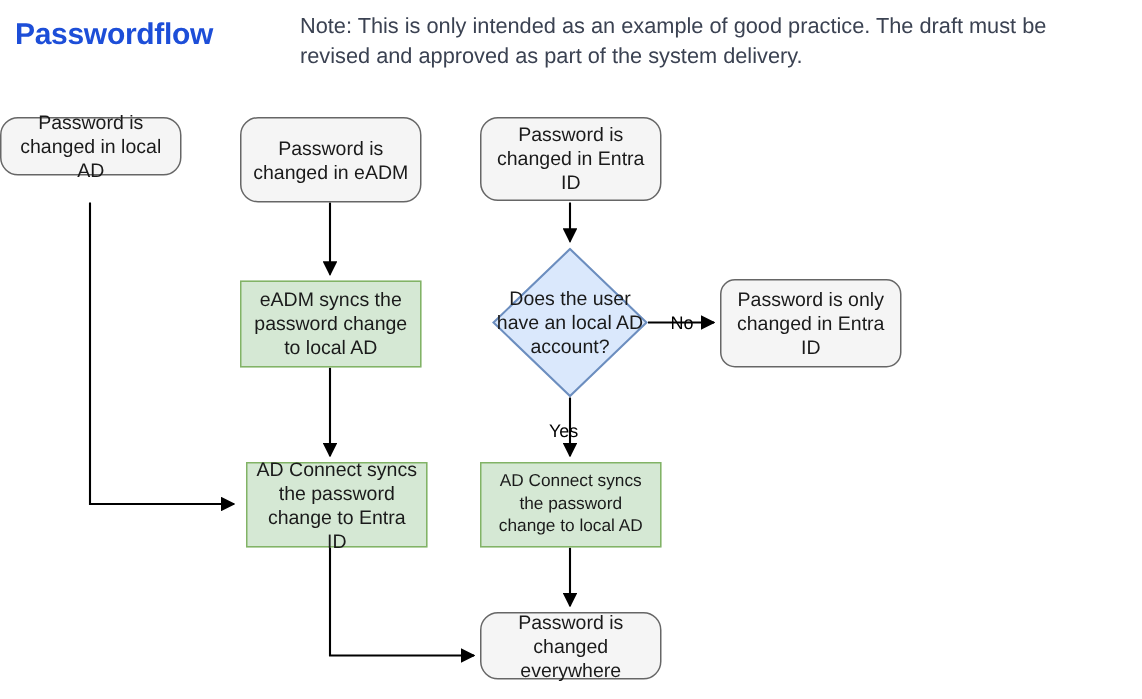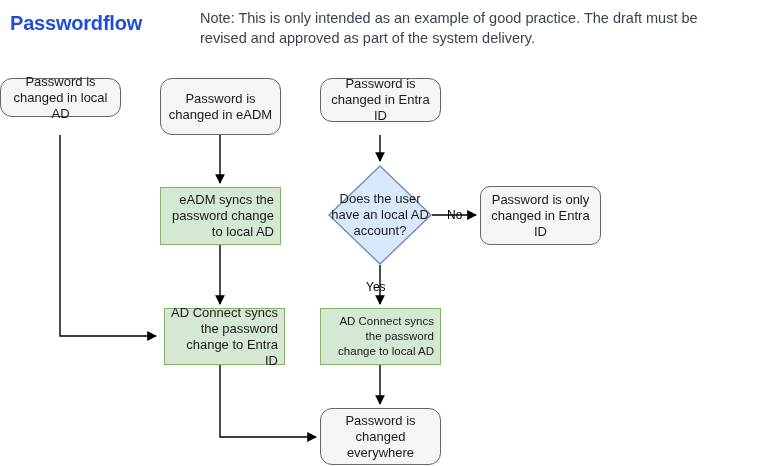--- a/index.html
+++ b/index.html
@@ -54,21 +54,20 @@
   }
   .node.proc-gray {
     background: #f5f5f5;
     border: 1px solid #666666;
     border-radius: 12px;
   }
   .node.proc-green {
     background: #d5e8d4;
     border: 1px solid #82b366;
     border-radius: 0;
-    text-align: right;
   }
   .node.small-text {
     font-size: 11.5px;
     line-height: 15px;
   }
   .diamond-wrap {
     position: absolute;
   }
   .diamond-label {
     position: absolute;
@@ -120,33 +119,33 @@
   <path d="M 220 365 L 220 437 L 316 437" fill="none" stroke="#000000" stroke-width="1.4" marker-end="url(#arrow)"></path>
 </svg>
 
 <div class="title">Passwordflow</div>
 <div class="note">Note: This is only intended as an example of good practice. The draft must be revised and approved as part of the system delivery.</div>
 
 <div class="node proc-gray" style="left:0px; top:78px; width:121px; height:39px;">Password is changed in local AD</div>
 
 <div class="node proc-gray" style="left:160px; top:78px; width:121px; height:57px;">Password is changed in eADM</div>
 
-<div class="node proc-gray" style="left:320px; top:78px; width:121px; height:44px;">Password is changed in Entra ID</div>
+<div class="node proc-gray" style="left:320px; top:78px; width:121px; height:56px;">Password is changed in Entra ID</div>
 
 <div class="node proc-green" style="left:160px; top:187px; width:121px; height:58px;">eADM syncs the password change to local AD</div>
 
 <div class="diamond-wrap" style="left:328px; top:165px; width:104px; height:100px;">
   <svg width="104" height="100" viewBox="0 0 104 100" xmlns="http://www.w3.org/2000/svg">
     <polygon points="52,1 103,50 52,99 1,50" fill="#dae8fc" stroke="#6c8ebf" stroke-width="1.4"></polygon>
   </svg>
   <div class="diamond-label">Does the user have an local AD account?</div>
 </div>
 
 <div class="node proc-gray" style="left:480px; top:186px; width:121px; height:59px;border-radius:10px;">Password is only changed in Entra ID</div>
 
 <div class="node proc-green" style="left:164px; top:308px; width:121px; height:57px;">AD Connect syncs the password change to Entra ID</div>
 
 <div class="node proc-green small-text" style="left:320px; top:308px; width:121px; height:57px;">AD Connect syncs the password change to local AD</div>
 
-<div class="node proc-gray" style="left:320px; top:408px; width:121px; height:57px;">Password is changed everywhere</div>
+<div class="node proc-gray" style="left:320px; top:408px; width:121px; height:45px;">Password is changed everywhere</div>
 
 <div class="edge-label" style="left:447px; top:208px;">No</div>
 <div class="edge-label" style="left:366px; top:280px;">Yes</div>
 
 </body></html>

